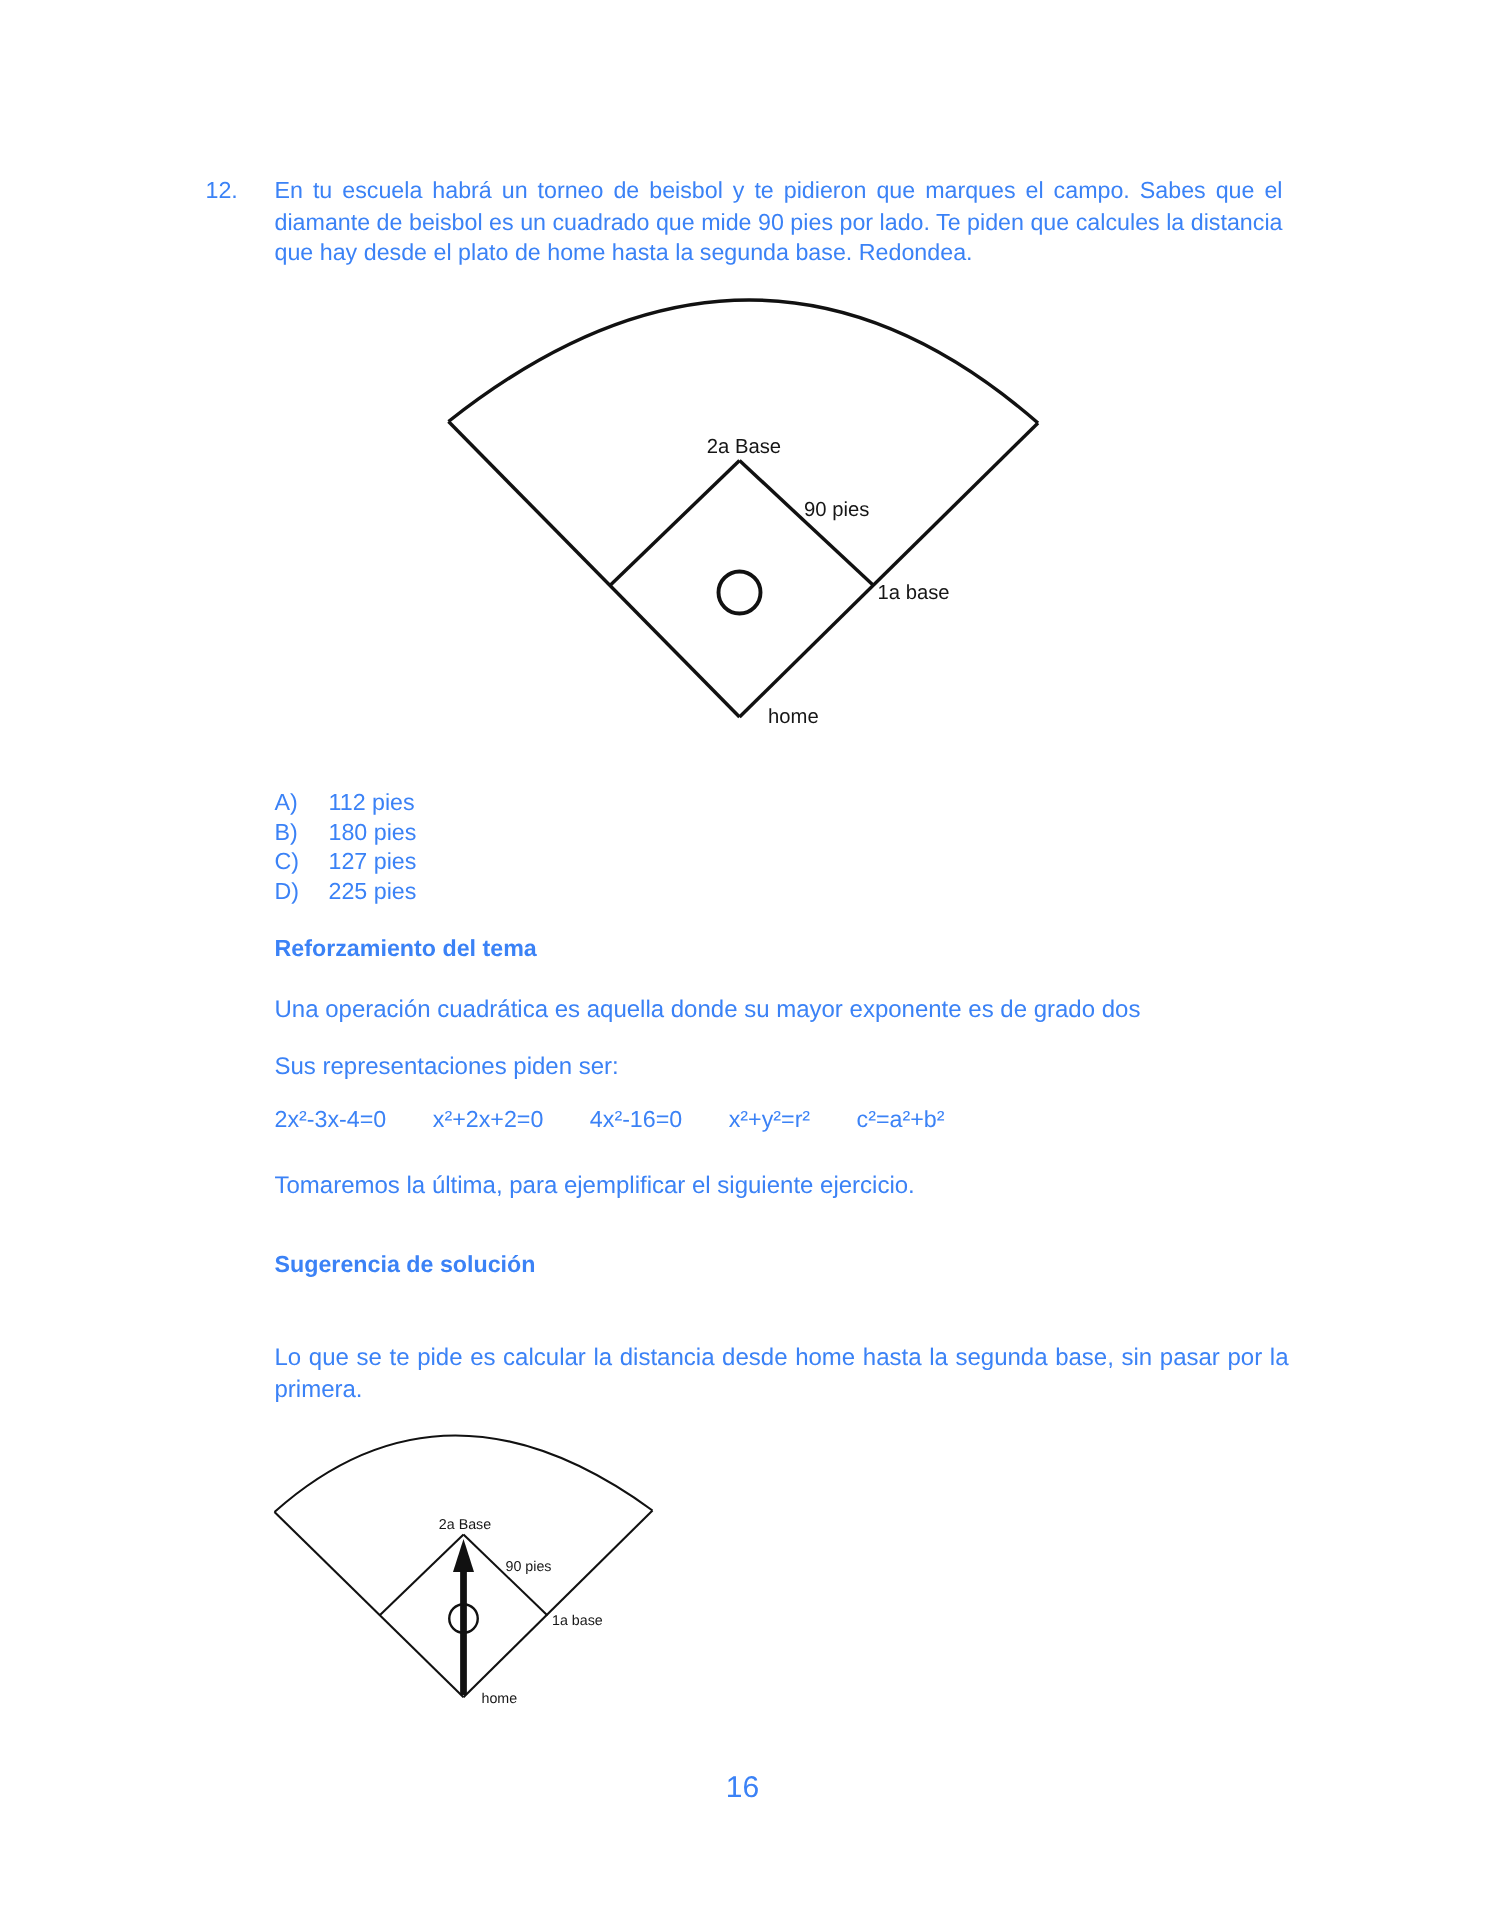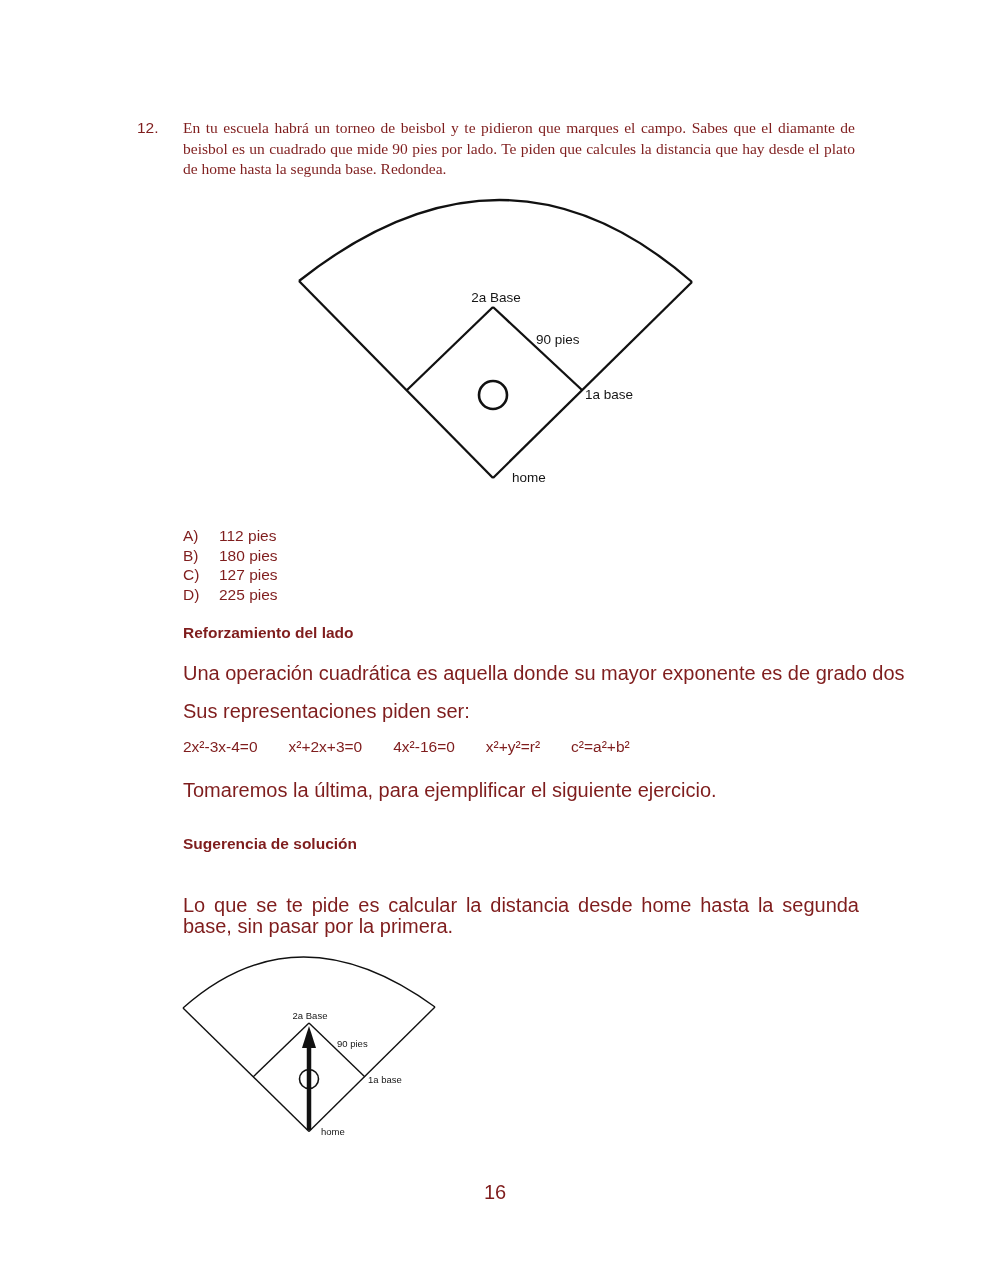--- a/index.html
+++ b/index.html
@@ -2,35 +2,34 @@
 <html><head>
 <meta charset="utf-8">
 <style>
   html, body { margin: 0; padding: 0; background: #ffffff; }
   .page {
     position: relative;
     width: 990px;
     height: 1280px;
     background: #ffffff;
     font-family: "Liberation Sans", sans-serif;
-    color: #7f1d1d;
+    color: #3b82f6;
     overflow: hidden;
   }
   .problem-number {
     position: absolute;
     left: 137px; top: 118px;
     font-size: 15.5px; line-height: 20.6px;
   }
   .problem-text {
     position: absolute;
     left: 183px; top: 118px;
     width: 672px;
     font-size: 15.5px; line-height: 20.6px;
     text-align: justify;
-    font-family: Liberation Serif, serif;
   }
   .diagram-svg { position: absolute; }
   .diagram-svg line, .diagram-svg path, .diagram-svg circle {
     stroke: #111111; fill: none;
   }
   .d1-label { font-size: 13.5px; fill: #161616; font-family: "Liberation Sans", sans-serif; }
   .d2-label { font-size: 9.5px; fill: #161616; font-family: "Liberation Sans", sans-serif; }
   .options {
     position: absolute;
     left: 183px; top: 526px;
@@ -39,21 +38,21 @@
   .option-row { display: flex; }
   .option-letter { width: 36px; }
   .heading {
     position: absolute;
     left: 183px;
     font-size: 15.5px; font-weight: bold;
   }
   .para {
     position: absolute;
     left: 183px;
-    font-size: 20px; line-height: 21px;
+    font-size: 16px; line-height: 21px;
   }
   .equations {
     position: absolute;
     left: 183px; top: 738px;
     font-size: 15.5px;
     display: flex;
     gap: 31px;
   }
   .suggestion-text {
     width: 676px;
@@ -99,27 +98,27 @@
     <div class="option-row">
       <span class="option-letter">C)</span>
       <span>127 pies</span>
     </div>
     <div class="option-row">
       <span class="option-letter">D)</span>
       <span>225 pies</span>
     </div>
   </div>
 
-  <div class="heading" style="top:624px;">Reforzamiento del lado</div>
+  <div class="heading" style="top:624px;">Reforzamiento del tema</div>
   <div class="para" style="top:663px;">Una operación cuadrática es aquella donde su mayor exponente es de grado dos</div>
   <div class="para" style="top:701px;">Sus representaciones piden ser:</div>
 
   <div class="equations">
     <span>2x²-3x-4=0</span>
-    <span>x²+2x+3=0</span>
+    <span>x²+2x+2=0</span>
     <span>4x²-16=0</span>
     <span>x²+y²=r²</span>
     <span>c²=a²+b²</span>
   </div>
 
   <div class="para" style="top:780px;">Tomaremos la última, para ejemplificar el siguiente ejercicio.</div>
 
   <div class="heading" style="top:835px;">Sugerencia de solución</div>
   <div class="para suggestion-text" style="top:895px;">Lo que se te pide es calcular  la distancia desde home hasta la segunda base, sin pasar por la primera.</div>
 

